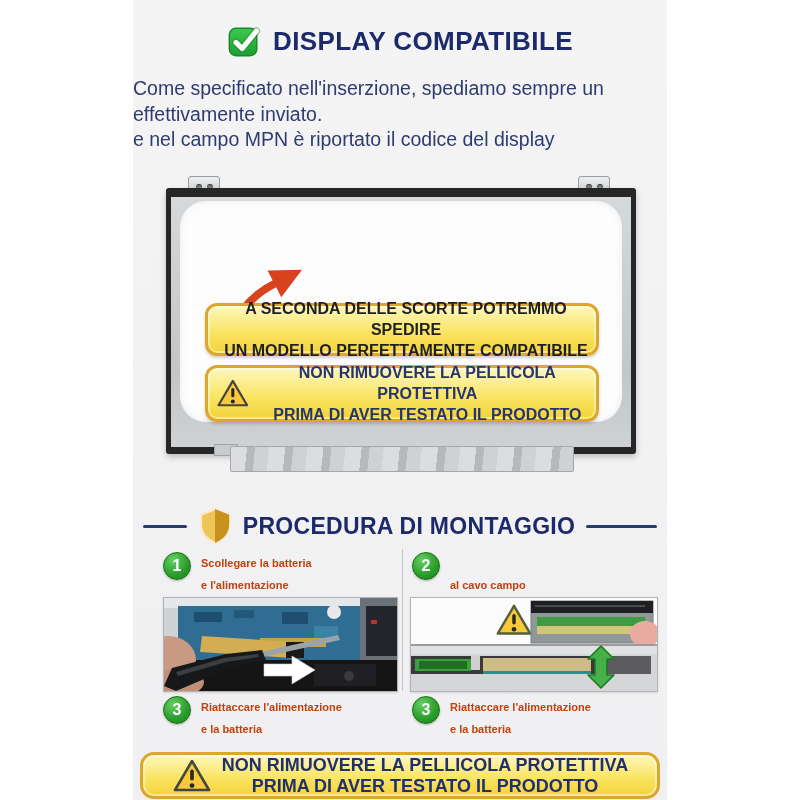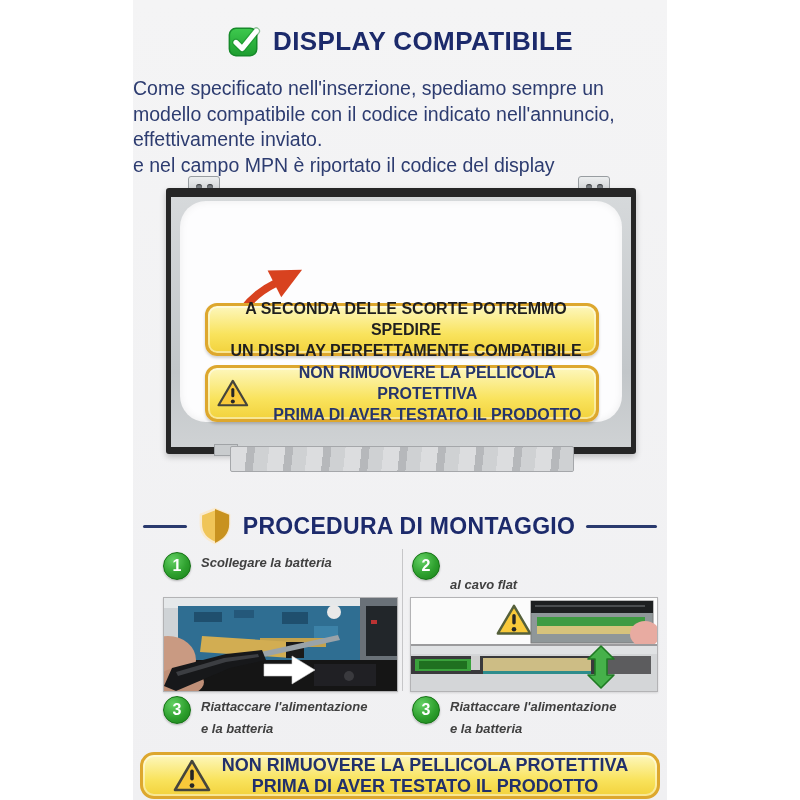--- a/index.html
+++ b/index.html
@@ -80,21 +80,21 @@
 
   
   .step-row { position:absolute; display:flex; gap:10px; align-items:flex-start; }
   .badge {
     flex:0 0 auto; width:26px; height:26px; border-radius:50%;
     background:radial-gradient(circle at 35% 28%, #63d063 0%, #2ea02e 55%, #187f18 100%);
     border:1px solid #137113; box-shadow:0 1px 2px rgba(0,0,0,.25);
     color:#fff; font-weight:bold; font-size:16px;
     display:flex; align-items:center; justify-content:center;
   }
-  .step-text { color:#404040; font-weight:bold; font-size:13px; line-height:22px;font-style:italic; }
+  .step-text { color:#c2410c; font-weight:bold; font-size:11px; line-height:22px; }
   .col-divider { position:absolute; left:402px; top:549px; width:1px; height:142px; background:#c6c6c8; }
 
   .photo { position:absolute; border:1px solid #b3b3b5; background:#ffffff;
     box-shadow:0 1px 2px rgba(0,0,0,.12); }
   .photo svg { display:block; }
 
   
   .footer-warning {
     position:absolute; left:140px; top:752px; width:520px; height:47px; box-sizing:border-box;
     border:3px solid #dda72e; border-radius:14px;
@@ -120,21 +120,20 @@
       </defs>
       <rect x="2.5" y="4.5" width="29" height="29" rx="7" fill="url(#gchk)" stroke="#168a2a" stroke-width="1.6"></rect>
       <path d="M9.5 19.5 L16 26 L31 7.5" fill="none" stroke="#128226" stroke-width="8" stroke-linecap="round" stroke-linejoin="round" opacity="0.45"></path>
       <path d="M9.5 19.5 L16 26 L31 7.5" fill="none" stroke="#ffffff" stroke-width="5.4" stroke-linecap="round" stroke-linejoin="round"></path>
     </svg>
     <div class="header-title">DISPLAY COMPATIBILE</div>
   </div>
 
   <div class="intro">
     <div>Come specificato nell'inserzione, spediamo sempre un</div>
-    <div>modello compatibile con il codice indicato nell'annuncio,</div>
     <div>effettivamente inviato.</div>
     <div>e nel campo MPN è riportato il codice del display</div>
   </div>
 
   <div class="panel-wrap">
     <div class="bracket left">
       <span class="hole"></span>
       <span class="hole"></span>
     </div>
     <div class="bracket right">
@@ -151,21 +150,21 @@
     <svg class="red-arrow" viewBox="0 0 90 70">
       <path d="M10 66 C 17 48 31 30 54 19" fill="none" stroke="#d8421f" stroke-width="8" stroke-linecap="round"></path>
       <g transform="translate(56,18) rotate(-27)">
         <polygon points="-4,-15 27,0 -4,15" fill="#d8421f"></polygon>
       </g>
     </svg>
 
     <div class="callout callout-stock">
       <div>
         <span>A SECONDA DELLE SCORTE POTREMMO SPEDIRE</span><br>
-        <span>UN DISPLAY PERFETTAMENTE COMPATIBILE</span>
+        <span>UN MODELLO PERFETTAMENTE COMPATIBILE</span>
       </div>
     </div>
 
     <div class="callout callout-film">
       <svg width="36" height="33" viewBox="0 0 40 36">
         <path d="M20 3 L37 32 H3 Z" fill="#f8c93a" stroke="#45453d" stroke-width="2.6" stroke-linejoin="round"></path>
         <rect x="18.2" y="11.5" width="3.6" height="11" rx="1.8" fill="#262626"></rect>
         <circle cx="20" cy="27.6" r="2.4" fill="#262626"></circle>
       </svg>
       <div>
@@ -182,27 +181,28 @@
       <path d="M18 2 L33 8 V18 C33 28 26.5 34.5 18 38 Z" fill="#c8921f"></path>
     </svg>
     <span class="proc-title">PROCEDURA DI MONTAGGIO</span>
     <span class="rule right"></span>
   </div>
 
   <div class="step-row" style="left:163px; top:552px; width:235px;">
     <span class="badge">1</span>
     <div class="step-text">
       <span>Scollegare la batteria</span><br>
+      <span>e l'alimentazione</span>
     </div>
   </div>
   <div class="step-row" style="left:412px; top:552px; width:245px;">
     <span class="badge">2</span>
     <div class="step-text">
       <br>
-      <span>al cavo flat</span>
+      <span>al cavo campo</span>
     </div>
   </div>
 
   <div class="col-divider"></div>
 
   <div class="photo" style="left:163px; top:597px; width:233px; height:93px;">
     <svg width="233" height="93" viewBox="0 0 233 93">
       <rect width="233" height="93" fill="#cfd3d6"></rect>
       <rect width="233" height="10" fill="#e5e8ea"></rect>
       <rect x="14" y="8" width="182" height="54" fill="#2f6e92"></rect>

